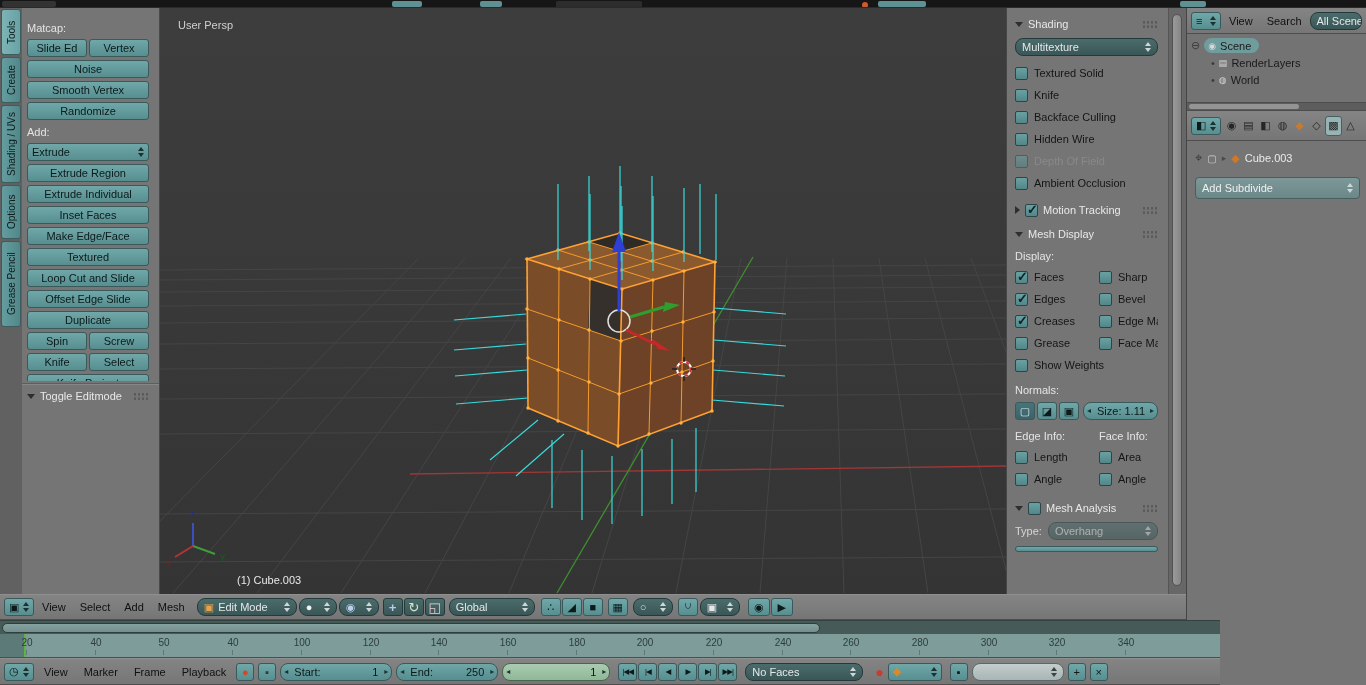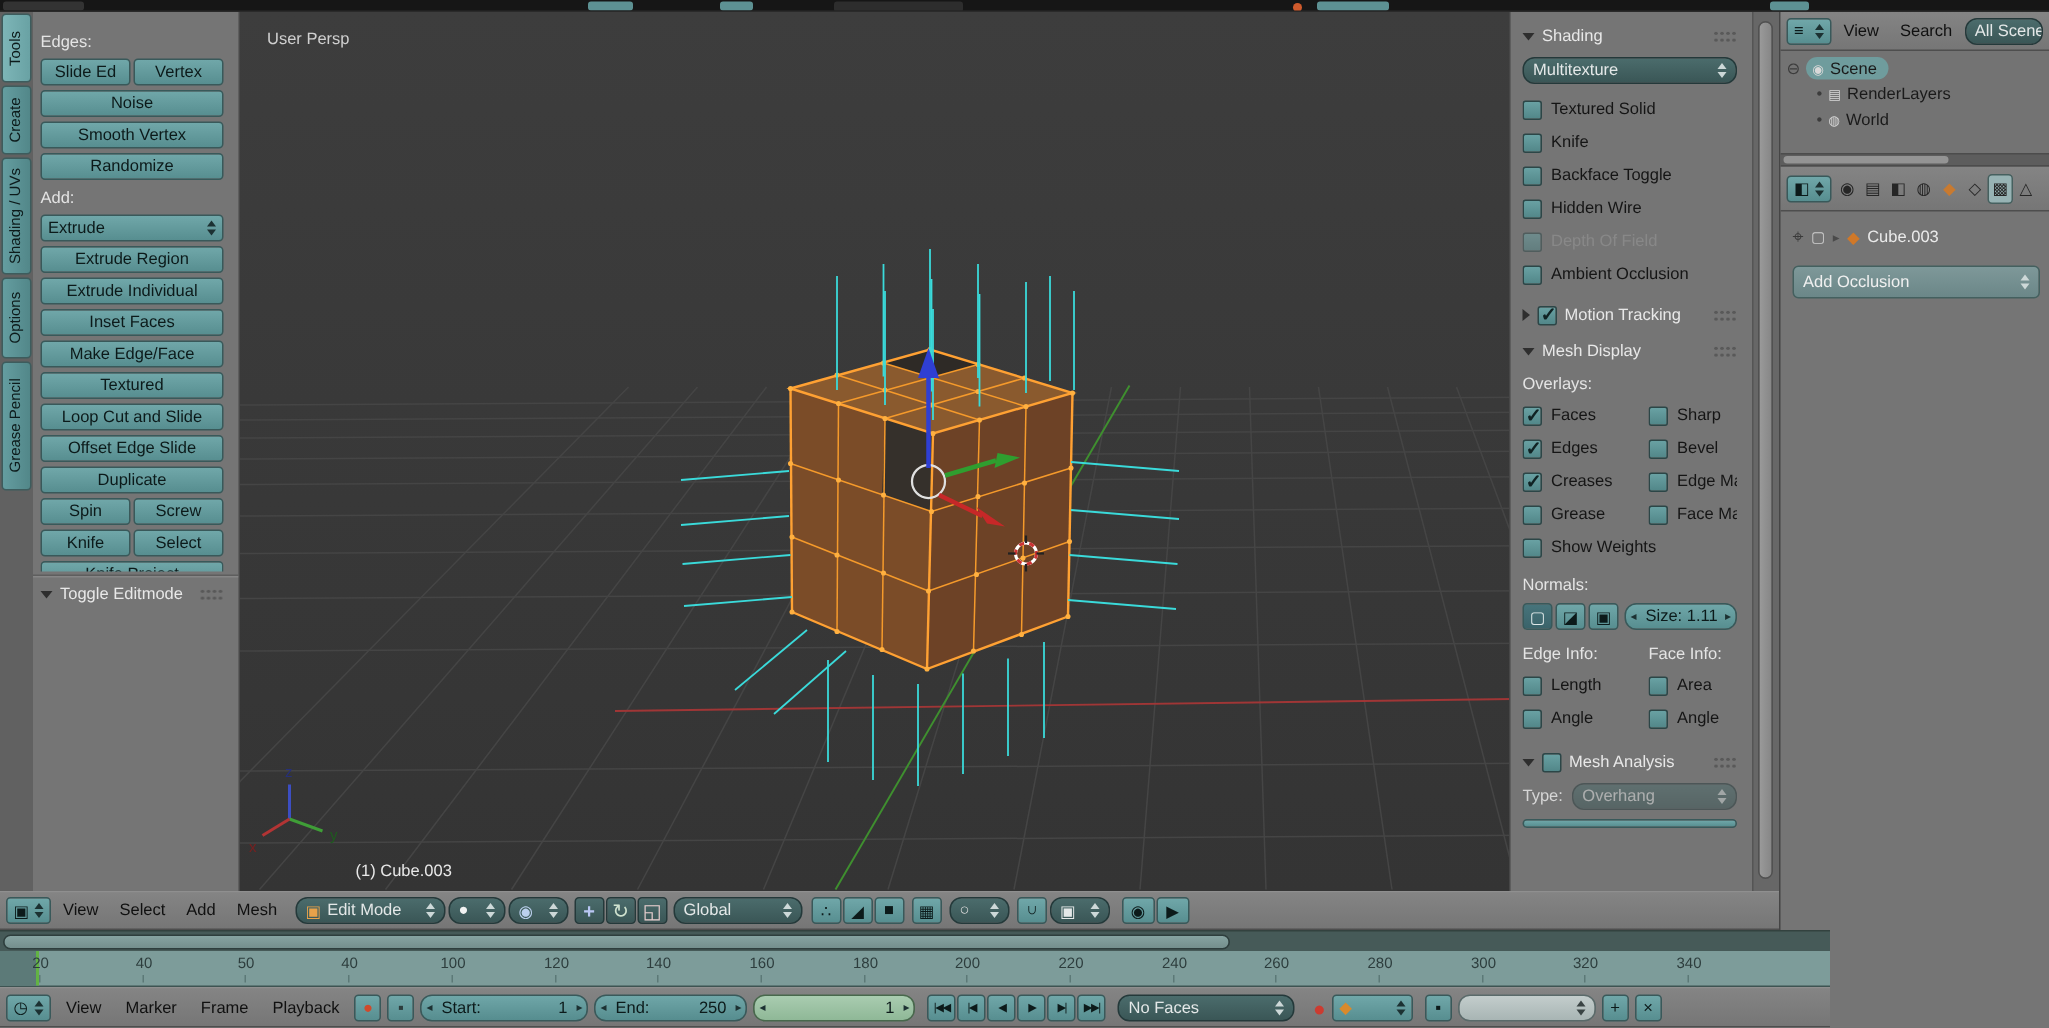--- a/index.html
+++ b/index.html
@@ -75,21 +75,21 @@
     </div>
   <div class="ttab" style="height:54px">
       <span>Options</span>
     </div>
   <div class="ttab" style="height:86px">
       <span>Grease Pencil</span>
     </div>
 </div>
 
 <div class="abs" id="shelf" style="left:22px;top:8px;width:138px;height:586px;background:#757575;border-right:1px solid #494949;padding:14px 10px 0 5px;overflow:hidden">
-  <div class="wlab" style="height:17px">Edges:</div>
+  <div class="wlab" style="height:17px">Matcap:</div>
   <div class="srow">
     <button class="btn">
         <span>Slide Ed</span>
       </button>
     <button class="btn">
         <span>Vertex</span>
       </button>
   </div>
   <div class="srow">
       <button class="btn">
@@ -367,21 +367,21 @@
     <div class="checkrow">
         <span class="chk"></span>
         <span>Textured Solid</span>
       </div>
     <div class="checkrow">
         <span class="chk"></span>
         <span>Knife</span>
       </div>
     <div class="checkrow">
         <span class="chk"></span>
-        <span>Backface Toggle</span>
+        <span>Backface Culling</span>
       </div>
     <div class="checkrow">
         <span class="chk"></span>
         <span>Hidden Wire</span>
       </div>
     <div class="checkrow disabled">
         <span class="chk"></span>
         <span style="color:#9c9c9c">Depth Of Field</span>
       </div>
     <div class="checkrow">
@@ -392,21 +392,21 @@
       <span class="tri-r"></span>
       <span class="chk on"></span>
       <span>Motion Tracking</span>
       <span class="grip"></span>
     </div>
     <div class="phead" style="margin-top:4px">
       <span class="tri-d"></span>
       <span>Mesh Display</span>
       <span class="grip"></span>
     </div>
-    <div class="wlab" style="margin-top:6px;height:16px">Overlays:</div>
+    <div class="wlab" style="margin-top:6px;height:16px">Display:</div>
     <div class="grid2">
       <div class="checkrow">
           <span class="chk on"></span>
           <span>Faces</span>
         </div>
       <div class="checkrow">
           <span class="chk"></span>
           <span>Sharp</span>
         </div>
       <div class="checkrow">
@@ -669,21 +669,21 @@
   </div>
   <div style="padding:6px 6px 0 8px">
     <div class="flex" style="gap:5px;height:22px">
       <span style="color:#3a3a3a;font-size:13px">⌖</span>
       <span style="color:#cfcfcf;font-size:10px">▢</span>
       <span style="color:#4a4a4a;font-size:9px">▸</span>
       <span style="color:#d07828;font-size:11px">◆</span>
       <span style="color:#eaeaea">Cube.003</span>
     </div>
     <div class="dk" style="margin-top:8px;background:linear-gradient(#7e9899,#6b8788);border-color:#44605f;height:22px;border-radius:4px">
-      <span style="color:#f0f0f0">Add Occlusion</span>
+      <span style="color:#f0f0f0">Add Subdivide</span>
       <span class="updn">
           <b></b>
           <i></i>
         </span>
     </div>
   </div>
 </div>
 
 <div class="abs" id="timeline" style="left:0;top:620px;width:1220px;height:65px">
   <div style="height:14px;background:#465a58;border-top:1px solid #33423f;position:relative">

